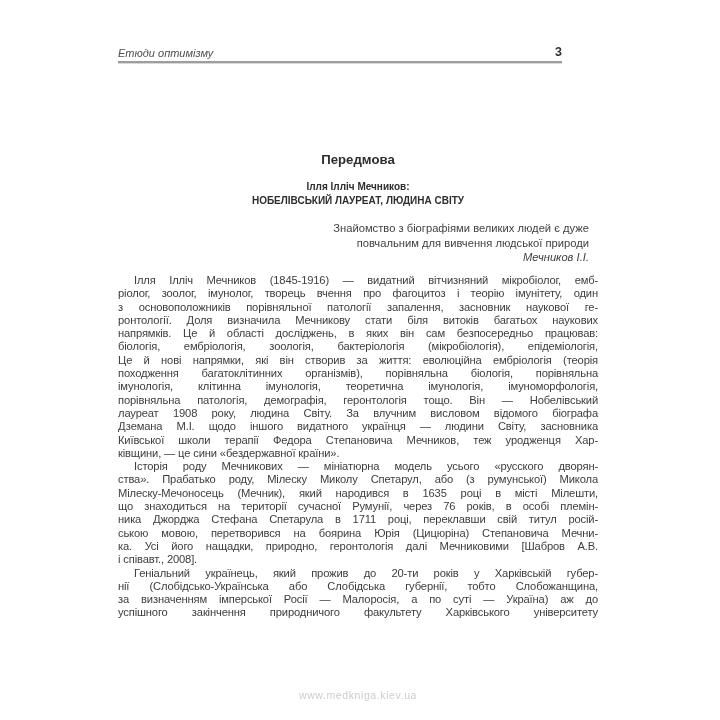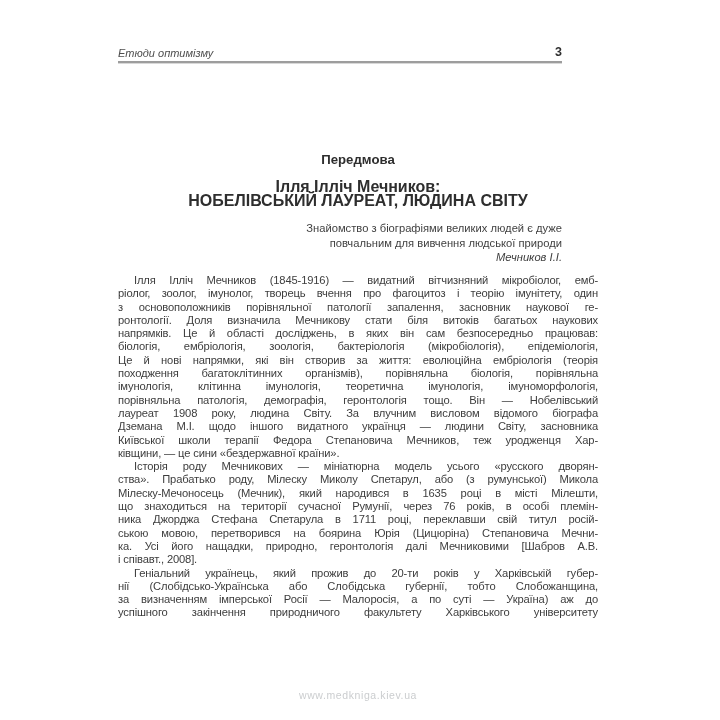--- a/index.html
+++ b/index.html
@@ -24,26 +24,26 @@
     position:absolute;left:118px;top:61px;width:444px;height:2px;
     background:#9d9d9d;border-bottom:1px solid #d8d8d8;
   }
   
   .section-heading{
     position:absolute;left:118px;top:152px;width:480px;
     text-align:center;font-size:13.2px;font-weight:bold;color:#2e2e2e;
   }
   .chapter-title{
     position:absolute;left:118px;top:180px;width:480px;
-    text-align:center;font-size:16px;font-weight:bold;
+    text-align:center;font-size:10px;font-weight:bold;
     line-height:14.3px;color:#2e2e2e;
   }
   
   .epigraph{
-    position:absolute;left:108px;top:221px;width:454px;
+    position:absolute;left:135px;top:221px;width:454px;
     text-align:right;font-size:11.2px;line-height:14.6px;color:#3f3f3f;
   }
   .epigraph .attribution{font-style:italic;}
   
   .body-text{
     position:absolute;left:118px;top:274px;width:480px;
     font-size:11.2px;color:#3d3d3d;letter-spacing:-0.15px;
   }
   .body-line{
     height:13.3px;line-height:13.3px;

